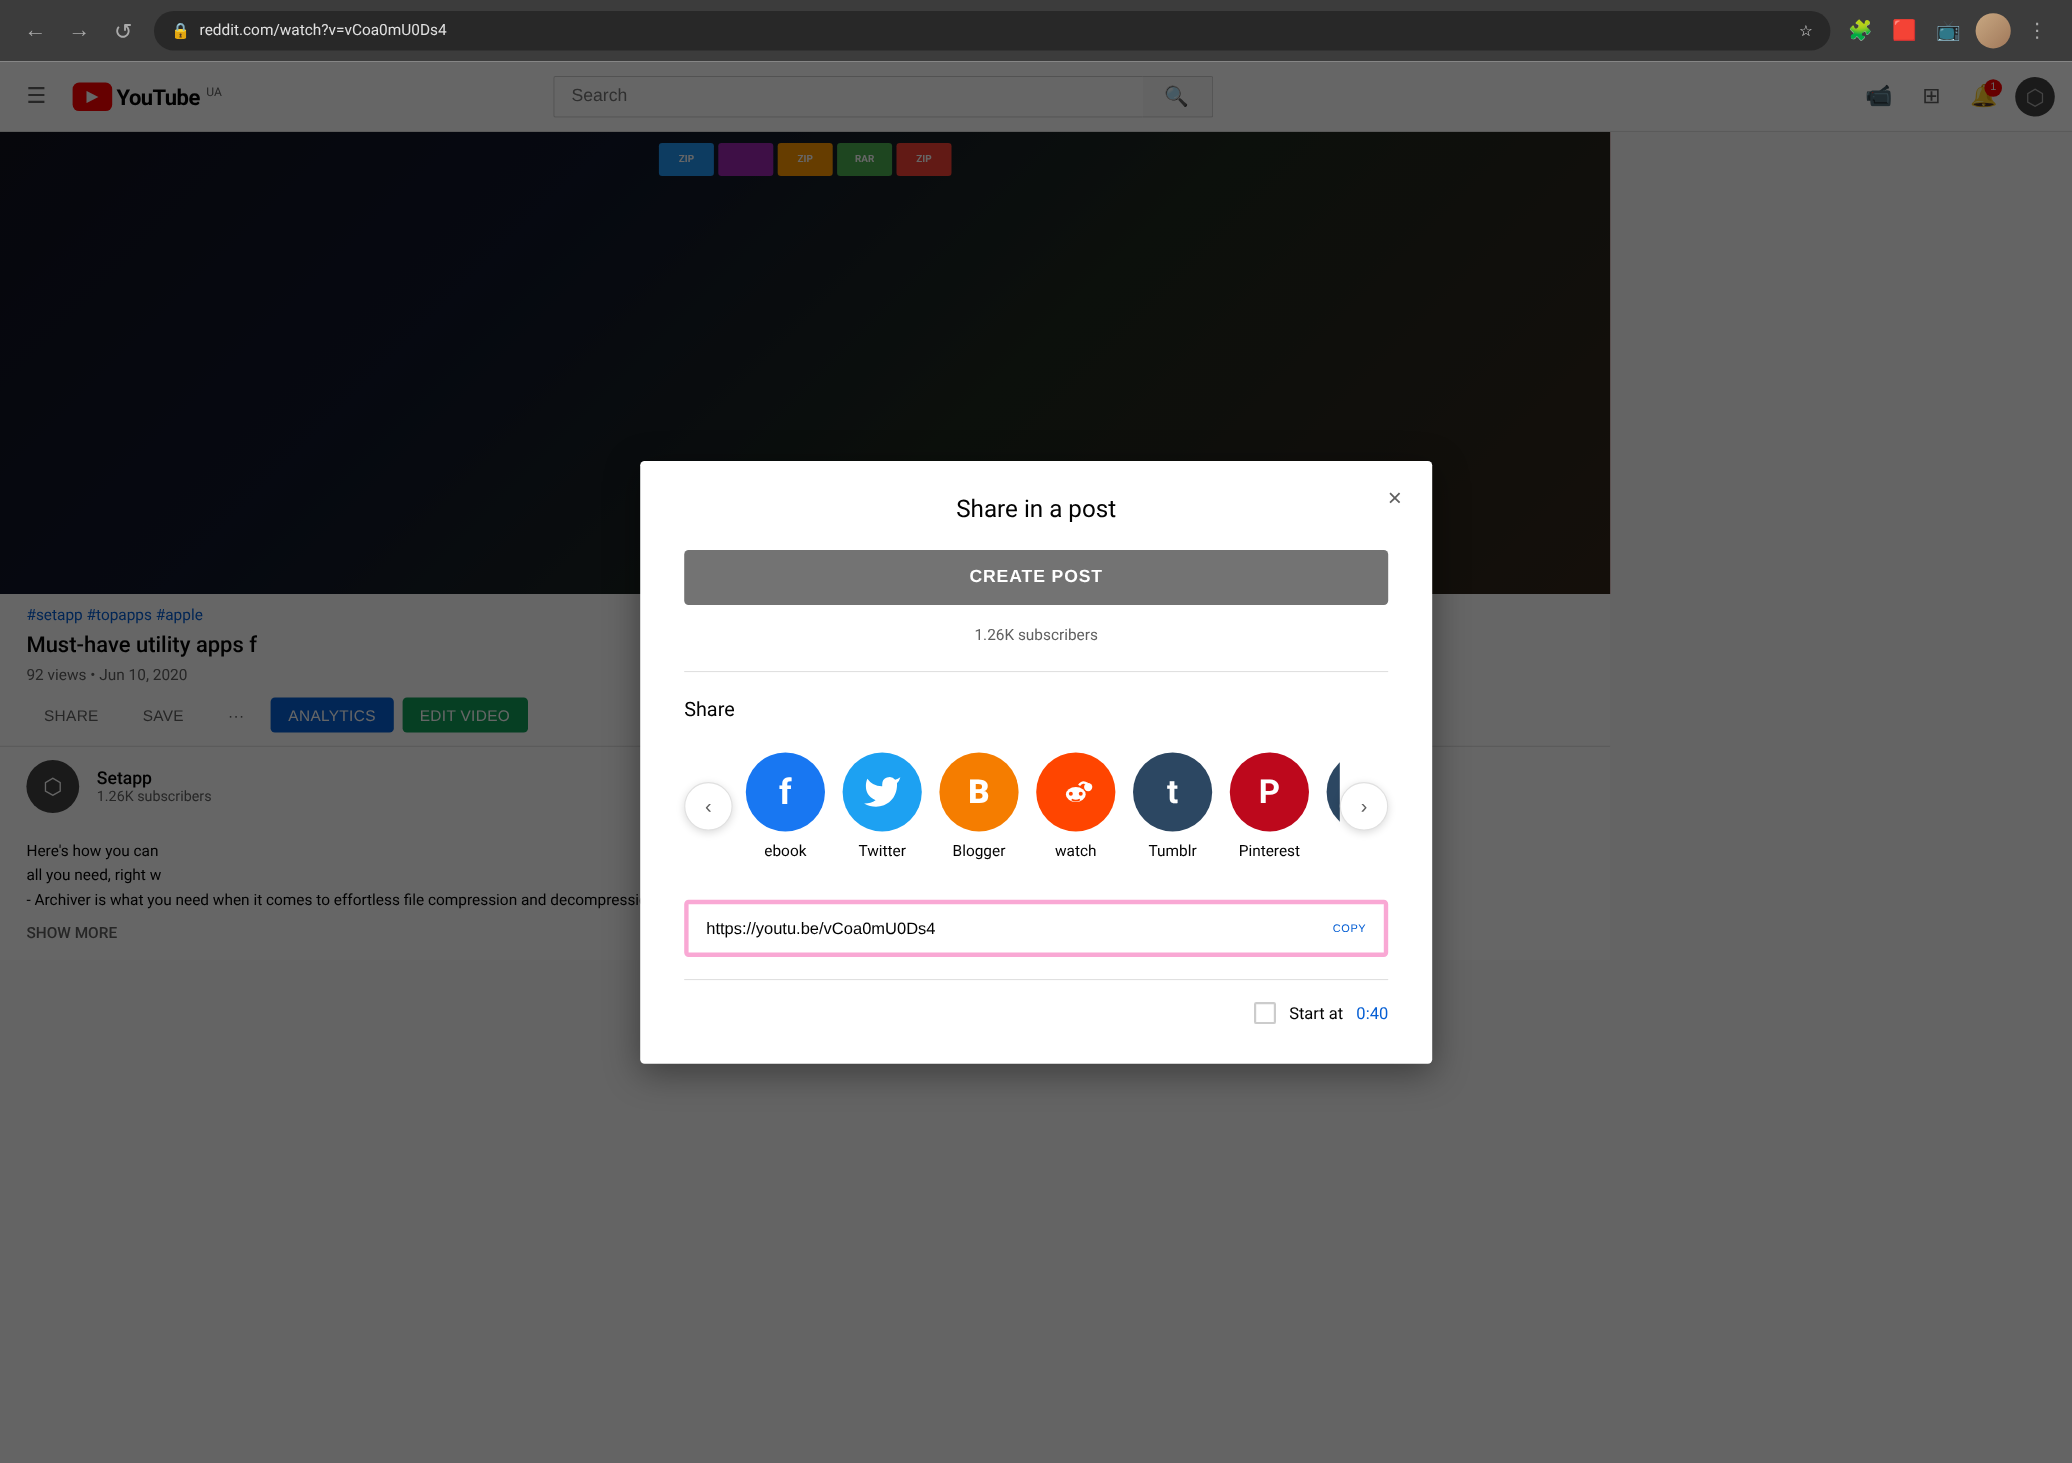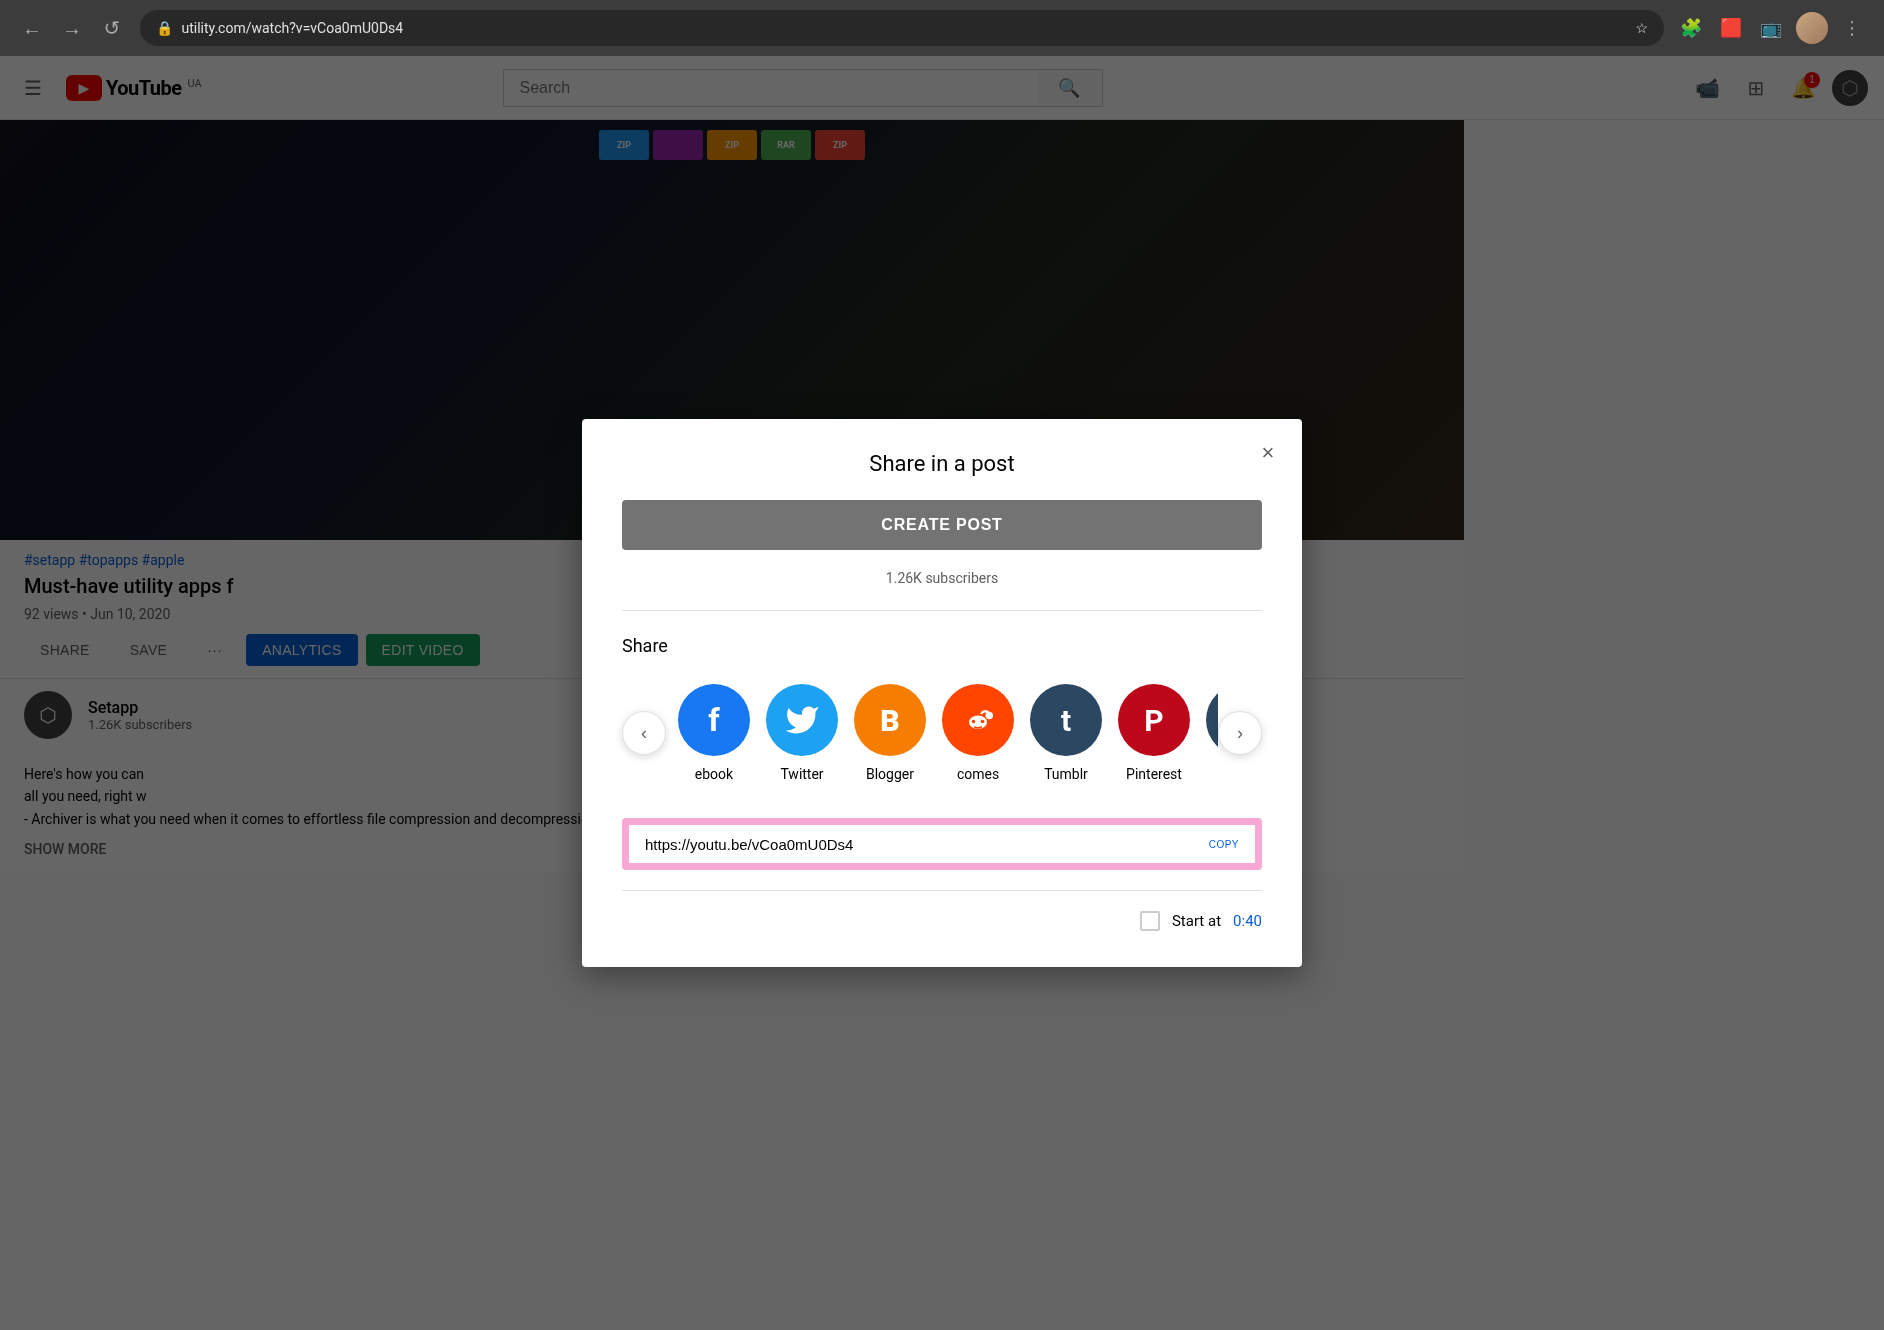--- a/index.html
+++ b/index.html
@@ -490,21 +490,21 @@
     .platform-icon.tumblr { background: #2c4762; }
     .platform-icon.pinterest { background: #bd081c; }
     .platform-icon.vkontakte { background: #2c4762; }
     .platform-name {
       font-size: 14px;
       color: #030303;
     }
 
     
     .url-share-row {
-      border: 7px solid #f9a8d4;
+      border: 4px solid #f9a8d4;
       border-radius: 4px;
       display: flex;
       align-items: center;
       padding: 0 16px;
       height: 52px;
       margin-bottom: 20px;
       gap: 8px;
     }
     .url-text {
       flex: 1;
@@ -568,21 +568,21 @@
 <body>
 
 <div class="browser-chrome">
   <div class="browser-nav-buttons">
     <button class="nav-btn">←</button>
     <button class="nav-btn">→</button>
     <button class="nav-btn">↺</button>
   </div>
   <div class="address-bar">
     <span class="lock-icon">🔒</span>
-    <span class="address-text">utility.com/watch?v=vCoa0mU0Ds4</span>
+    <span class="address-text">reddit.com/watch?v=vCoa0mU0Ds4</span>
     <span>☆</span>
   </div>
   <div class="browser-actions">
     <button class="browser-action-btn">🧩</button>
     <button class="browser-action-btn">🟥</button>
     <button class="browser-action-btn">📺</button>
     <div class="profile-avatar-browser"></div>
     <button class="browser-action-btn">⋮</button>
   </div>
 </div>
@@ -710,21 +710,21 @@
                 <circle cx="12" cy="12" r="10" fill="none"></circle>
                 <ellipse cx="12" cy="13.5" rx="6" ry="4.5" fill="white"></ellipse>
                 <circle cx="9" cy="13" r="1.2" fill="#ff4500"></circle>
                 <circle cx="15" cy="13" r="1.2" fill="#ff4500"></circle>
                 <path d="M9.5 16.5 Q12 18 14.5 16.5" stroke="#ff4500" stroke-width="1" fill="none"></path>
                 <circle cx="19.5" cy="9" r="2.5" fill="white"></circle>
                 <path d="M14 8 Q16 5 19 7" stroke="white" stroke-width="1.5" fill="none"></path>
                 <circle cx="19.5" cy="9" r="2" fill="none" stroke="#ff4500" stroke-width="0"></circle>
               </svg>
             </div>
-            <span class="platform-name">comes</span>
+            <span class="platform-name">watch</span>
           </div>
 
           <div class="platform-item">
             <div class="platform-icon tumblr" style="font-size:30px;font-weight:700;">t</div>
             <span class="platform-name">Tumblr</span>
           </div>
 
           <div class="platform-item">
             <div class="platform-icon pinterest" style="font-size:30px;font-weight:700;">P</div>
             <span class="platform-name">Pinterest</span>

